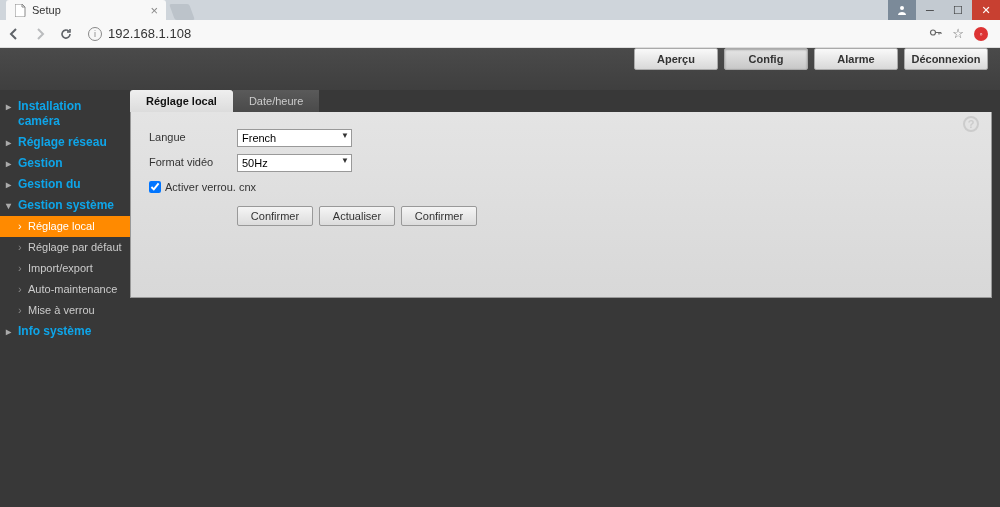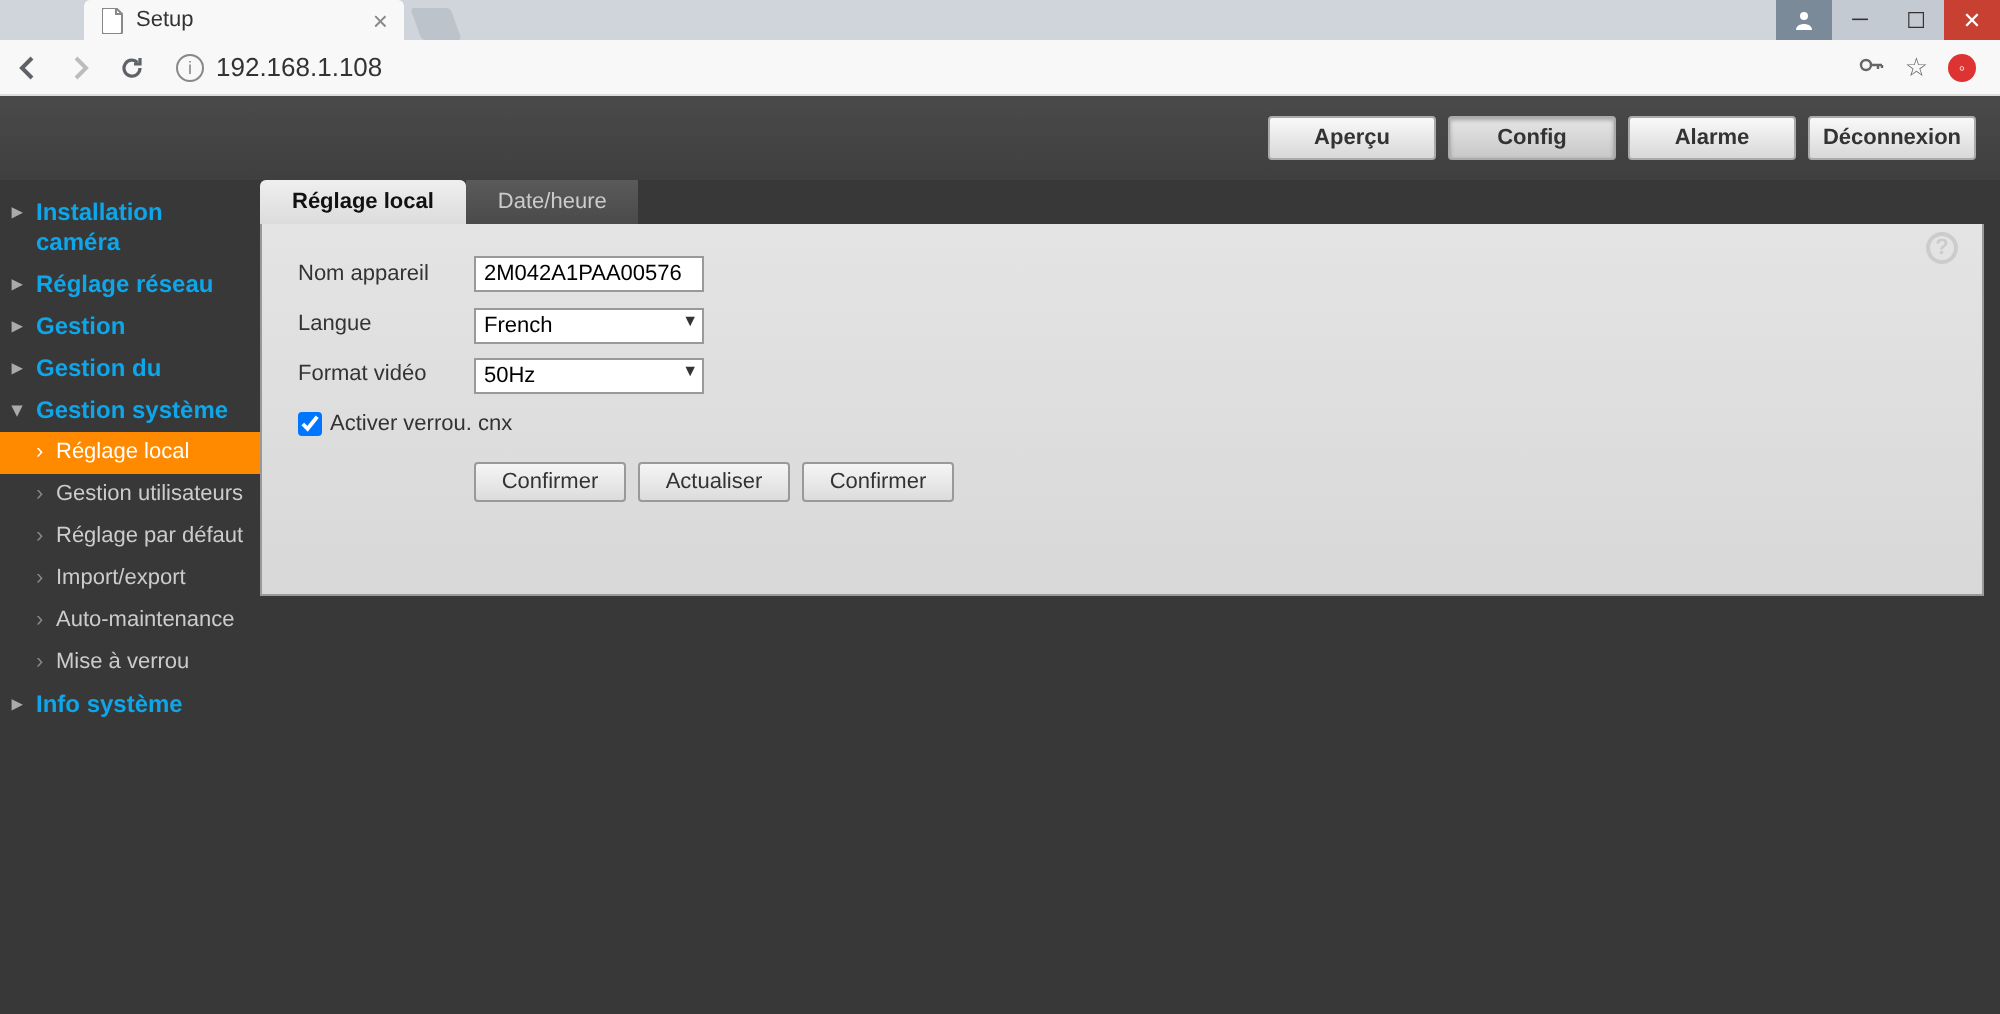--- a/index.html
+++ b/index.html
@@ -1,41 +1,41 @@
 <!DOCTYPE html>
 <html><head>
 <meta charset="utf-8">
 <style>
   * { box-sizing: border-box; margin: 0; padding: 0; font-family: Arial, sans-serif; }
   body { width: 1000px; height: 507px; background: #f1f1f1; overflow: hidden; }
 
   
   .titlebar { height: 20px; background: #cfd5db; display: flex; justify-content: space-between; align-items: flex-end; }
-  .tabs-area { display: flex; align-items: flex-end; padding-left: 6px; margin-left: 36px; }
+  .tabs-area { display: flex; align-items: flex-end; padding-left: 6px; }
   .tab { width: 160px; height: 20px; background: #f8f8f8; border-top-left-radius: 3px; border-top-right-radius: 3px; display: flex; align-items: center; padding: 0 8px; font-size: 11px; color: #333; position: relative; }
   .tab .favicon { width: 12px; height: 14px; margin-right: 6px; display:inline-flex; align-items:center; justify-content:center;}
   .tab .close { margin-left: auto; color: #888; font-size: 13px; }
   .newtab { width: 20px; height: 16px; background: #bcc3ca; margin-left: 6px; transform: skewX(20deg); border-radius: 2px; }
   .winbtns { display: flex; height: 20px; }
   .winbtn { width: 28px; height: 20px; display: flex; align-items: center; justify-content: center; font-size: 11px; color: #fff; }
   .winbtn.user { background: #7b8a99; }
   .winbtn.min, .winbtn.max { background: #c3cad1; color: #333; }
   .winbtn.close { background: #c84031; }
 
   .addrbar { height: 28px; background: #f8f8f8; border-bottom: 1px solid #ddd; display: flex; align-items: center; padding: 0 6px; gap: 10px; }
   .navicon { width: 16px; height: 16px; display: flex; align-items: center; justify-content: center; color: #5f6368; }
   .url-box { flex: 1; height: 22px; display: flex; align-items: center; font-size: 13px; color: #333; padding-left: 4px; }
   .url-box .info { width: 14px; height: 14px; border: 1px solid #888; border-radius: 50%; display:inline-flex; align-items:center; justify-content:center; font-size:9px; color:#888; margin-right:6px;}
   .addr-right { display:flex; align-items:center; gap:10px; padding-right:6px;}
   .addr-right .ico { color:#666; font-size:13px;}
   .redcircle { width:14px; height:14px; background:#d33; border-radius:50%; color:#fff; display:flex; align-items:center; justify-content:center; font-size:9px; font-weight:bold;}
 
   
   .page { background:#383838; height: calc(507px - 48px); display:flex; flex-direction:column;}
-  .page-header { height:42px; background: linear-gradient(#4a4a4a,#3f3f3f); display:flex; justify-content:flex-end; align-items:center; padding-right:12px; gap:6px;}
+  .page-header { height:42px; background: linear-gradient(#4a4a4a,#3f3f3f); display:flex; justify-content:flex-end; padding-right:12px; gap:6px;}
   .hdr-btn { width:84px; height:22px; background: linear-gradient(#f9f9f9,#d8d8d8); border:1px solid #aaa; border-radius:2px; font-size:11px; font-weight:bold; color:#333; display:flex; align-items:center; justify-content:center;}
   .hdr-btn.active { background: linear-gradient(#e6e6e6,#c8c8c8); box-shadow: inset 0 1px 2px rgba(0,0,0,0.3);}
 
   .page-body { flex:1; display:flex; position:relative;}
 
   
   .sidebar { width:130px; background:#383838; color:#eee; font-size:11px; padding-top:6px;}
   .side-item { padding:3px 6px 3px 18px; position:relative; font-weight:bold; color:#0ea5e9; font-size:12px; line-height:15px;}
   .side-item::before { content:'▸'; position:absolute; left:6px; color:#aaa; font-size:10px;}
   .side-item.open::before { content:'▾'; }
@@ -137,40 +137,35 @@
   </div>
 
   <div class="page-body">
     <div class="sidebar">
       <div class="side-item">Installation caméra</div>
       <div class="side-item">Réglage réseau</div>
       <div class="side-item">Gestion</div>
       <div class="side-item">Gestion du</div>
       <div class="side-item open">Gestion système</div>
         <div class="side-sub active">Réglage local</div>
-        <div class="side-sub">Gestion utilisateurs</div>
         <div class="side-sub">Réglage par défaut</div>
         <div class="side-sub">Import/export</div>
         <div class="side-sub">Auto-maintenance</div>
         <div class="side-sub">Mise à verrou</div>
       <div class="side-item">Info système</div>
     </div>
 
     <div class="content-wrap">
       <div class="tabbar">
         <div class="ctab active">Réglage local</div>
         <div class="ctab">Date/heure</div>
       </div>
       <div class="panel">
         <div class="help-icon">?</div>
 
-        <div class="row">
-          <span class="lbl">Nom appareil</span>
-          <input class="txt" value="2M042A1PAA00576" style="">
-        </div>
         <div class="row">
           <span class="lbl">Langue</span>
           <div class="sel-wrap"><select class="sel"><option>French</option></select></div>
         </div>
         <div class="row">
           <span class="lbl">Format vidéo</span>
           <div class="sel-wrap"><select class="sel"><option>50Hz</option></select></div>
         </div>
         <div class="chk-row">
           <input type="checkbox" checked="" style="">

